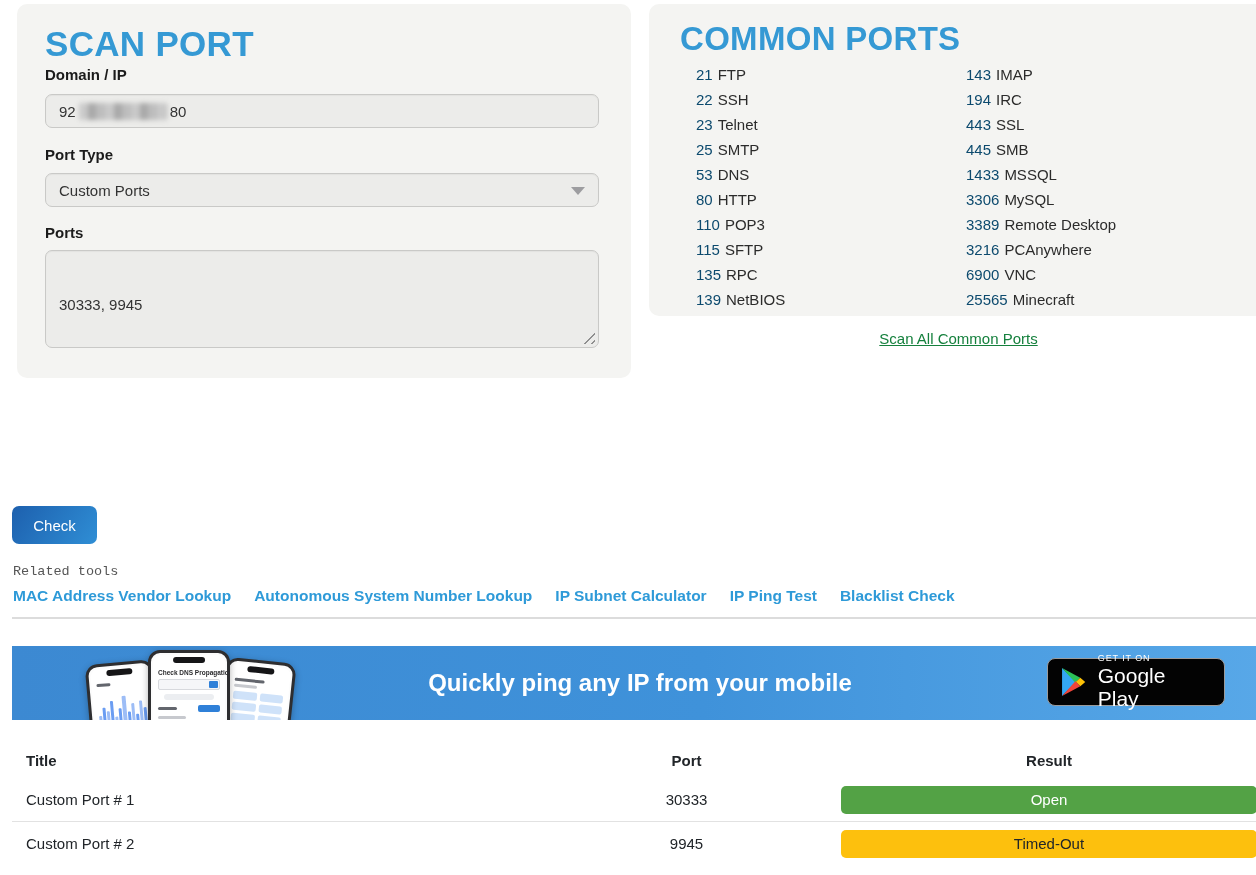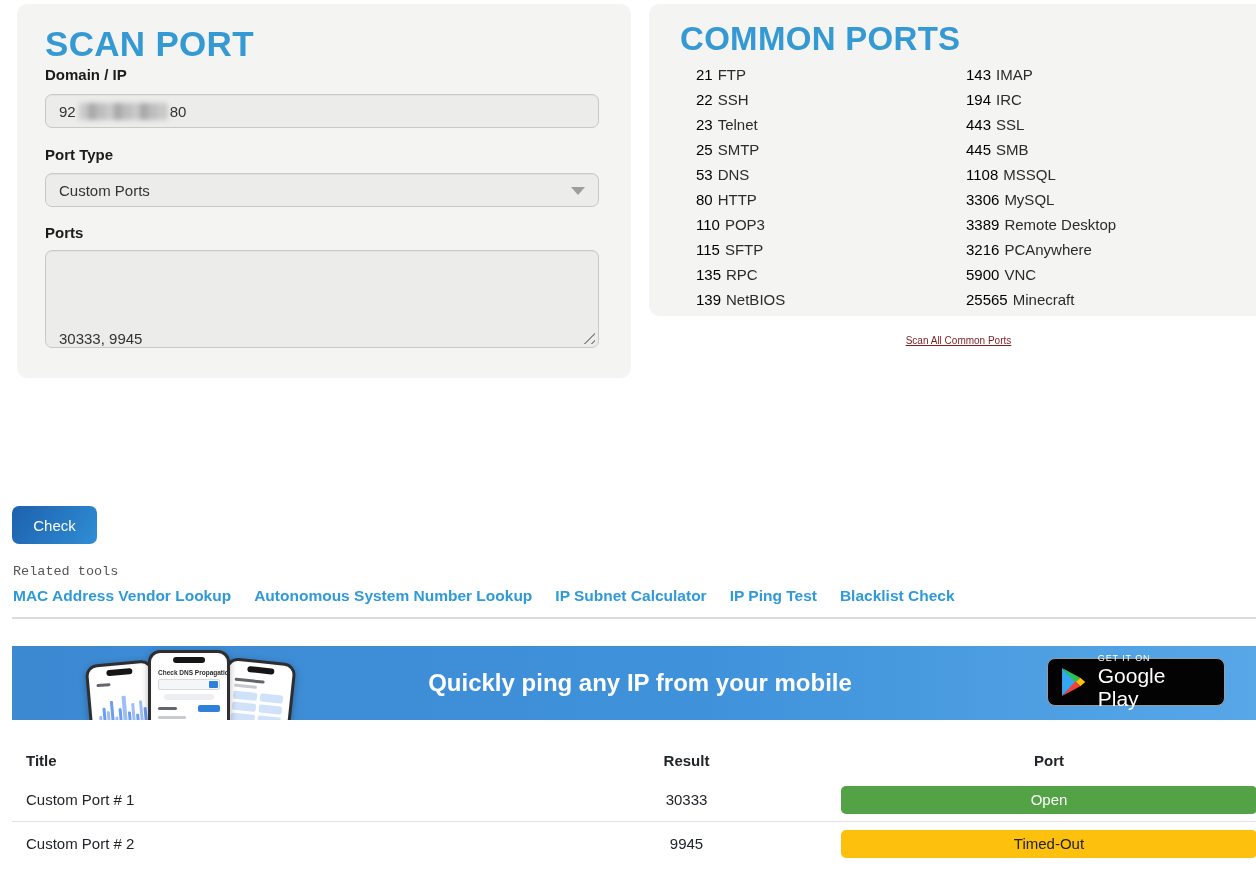--- a/index.html
+++ b/index.html
@@ -18,41 +18,41 @@
   .field-label { position:absolute; left:28px; font-size:15px; font-weight:700; color:#1b1b1b; }
   .lbl-domain { top:62px; }
   .lbl-porttype { top:142px; }
   .lbl-ports { top:220px; }
 
   .input-box { position:absolute; left:28px; width:554px; background:#ececea; border:1px solid #c9c9c7;
                border-radius:7px; font-size:15px; color:#333; box-sizing:border-box;
                display:flex; align-items:center; padding:0 13px; box-shadow:inset 0 1px 1px rgba(0,0,0,.04); cursor:text; }
   .domain-input { top:90px; height:34px; }
   .select-box  { top:169px; height:34px; cursor:pointer; }
-  .textarea-box{ top:246px; height:98px; align-items:flex-end; padding-top:10px; }
+  .textarea-box{ top:246px; height:98px; align-items:center; padding-top:10px; }
 
   .blur-block { display:inline-block; width:88px; height:17px; margin:0 3px; border-radius:2px;
                 background:repeating-linear-gradient(90deg,#c9c9c9 0 9px,#a8a8a8 9px 17px,#bdbdbd 17px 26px);
                 filter:blur(2.5px); }
   .select-arrow { position:absolute; right:13px; top:13px; width:0; height:0;
                   border-left:7px solid transparent; border-right:7px solid transparent; border-top:8px solid #9d9da0; }
   .resize-handle { position:absolute; right:3px; bottom:3px; width:13px; height:13px;
                    clip-path:polygon(100% 0,100% 100%,0 100%);
                    background:repeating-linear-gradient(135deg,#8f8f8f 0 1.5px,transparent 1.5px 5px); }
 
   
   .ports-col { position:absolute; top:58px; }
   .ports-col-1 { left:47px; }
   .ports-col-2 { left:317px; }
   .port-row { height:25px; line-height:25px; font-size:15px; white-space:nowrap; }
-  .port-num { color:#000000; text-decoration:none; margin-right:5px; cursor:pointer; }
+  .port-num { color:#0c4a6e; text-decoration:none; margin-right:5px; cursor:pointer; }
   .port-name { color:#2b2b2b; }
 
   .scan-all-wrap { position:absolute; left:637px; top:330px; width:619px; text-align:center; }
-  .scan-all { color:#7f1d1d; font-size:10px; text-decoration:underline; cursor:pointer; }
+  .scan-all { color:#15803d; font-size:15px; text-decoration:underline; cursor:pointer; }
 
   
   .check-btn { position:absolute; left:0; top:506px; width:85px; height:38px; border:none; border-radius:7px;
                background:linear-gradient(125deg,#1d60ae,#2f8ed5); color:#fff; font-size:15px;
                font-family:"Liberation Sans", sans-serif; cursor:pointer; }
   .related-label { position:absolute; left:1px; top:564px; font-size:13.5px; color:#565656;font-family:Liberation Mono, monospace; }
   .tools-row { position:absolute; left:1px; top:587px; display:flex; gap:23px; }
   .tool-link { color:#2e9ad8; font-weight:700; font-size:15.5px; text-decoration:none; white-space:nowrap; cursor:pointer; }
 
   .hr-divider { position:absolute; left:0; top:617px; width:100%; height:2px; background:#dcdcdc; }
@@ -153,25 +153,25 @@
         <div class="port-row"><a class="port-num">110</a><span class="port-name">POP3</span></div>
         <div class="port-row"><a class="port-num">115</a><span class="port-name">SFTP</span></div>
         <div class="port-row"><a class="port-num">135</a><span class="port-name">RPC</span></div>
         <div class="port-row"><a class="port-num">139</a><span class="port-name">NetBIOS</span></div>
       </div>
     <div class="ports-col ports-col-2">
         <div class="port-row"><a class="port-num">143</a><span class="port-name">IMAP</span></div>
         <div class="port-row"><a class="port-num">194</a><span class="port-name">IRC</span></div>
         <div class="port-row"><a class="port-num">443</a><span class="port-name">SSL</span></div>
         <div class="port-row"><a class="port-num">445</a><span class="port-name">SMB</span></div>
-        <div class="port-row"><a class="port-num">1108</a><span class="port-name">MSSQL</span></div>
+        <div class="port-row"><a class="port-num">1433</a><span class="port-name">MSSQL</span></div>
         <div class="port-row"><a class="port-num">3306</a><span class="port-name">MySQL</span></div>
         <div class="port-row"><a class="port-num">3389</a><span class="port-name">Remote Desktop</span></div>
         <div class="port-row"><a class="port-num">3216</a><span class="port-name">PCAnywhere</span></div>
-        <div class="port-row"><a class="port-num">5900</a><span class="port-name">VNC</span></div>
+        <div class="port-row"><a class="port-num">6900</a><span class="port-name">VNC</span></div>
         <div class="port-row"><a class="port-num">25565</a><span class="port-name">Minecraft</span></div>
       </div>
   </section>
 
   <div class="scan-all-wrap">
     <a class="scan-all">Scan All Common Ports</a>
   </div>
 
   <button class="check-btn">Check</button>
   <div class="related-label">Related tools</div>
@@ -255,22 +255,22 @@
       <span class="gp-text">
         <span class="gp-small">GET IT ON</span>
         <span class="gp-large">Google Play</span>
       </span>
     </a>
   </div>
 
   <div class="results-table">
     <div class="thead">
       <div class="tcell tcell-title">Title</div>
+      <div class="tcell tcell-port">Port</div>
       <div class="tcell tcell-result">Result</div>
-      <div class="tcell tcell-port">Port</div>
     </div>
     <div id="table-body">
         <div class="trow">
           <div class="tcell tcell-title">Custom Port # 1</div>
           <div class="tcell tcell-port">30333</div>
           <div class="tcell tcell-result">
             <span class="badge open">Open</span>
           </div>
         </div>
         <div class="row-divider"></div>

